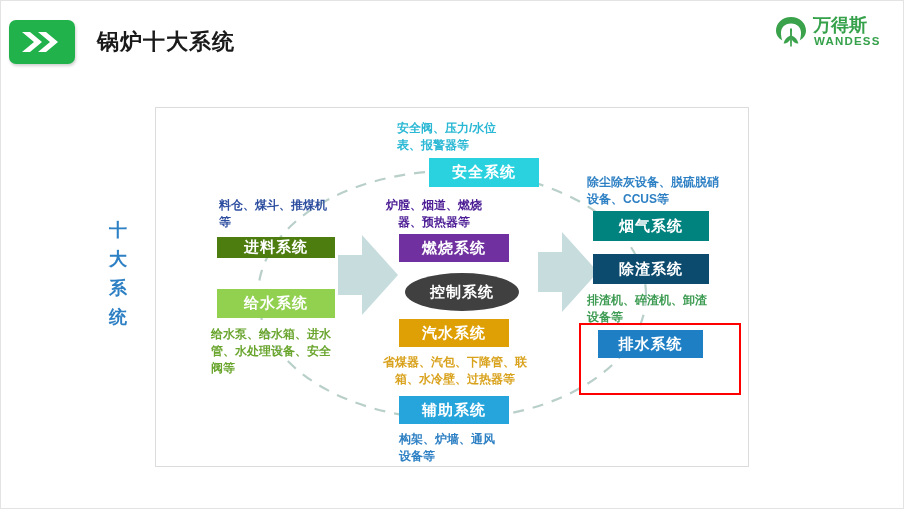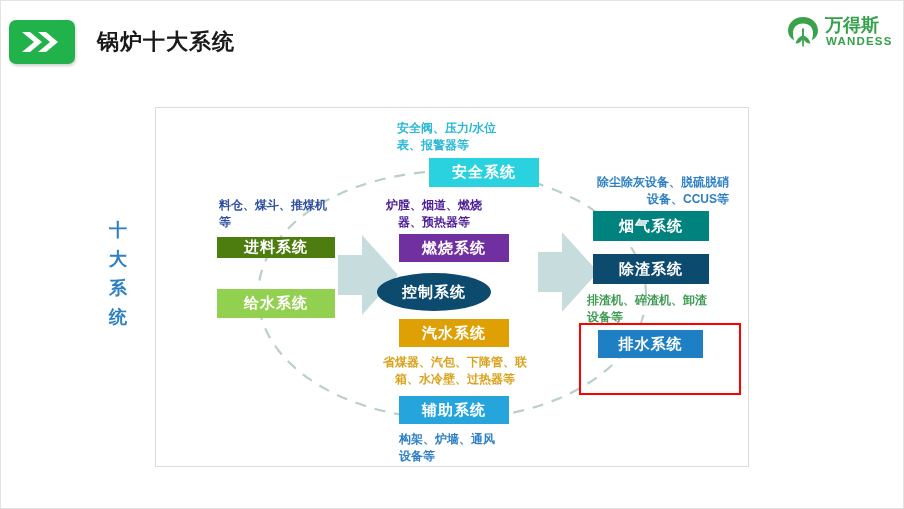--- a/index.html
+++ b/index.html
@@ -47,21 +47,21 @@
     left: 96px;
     top: 26px;
     font-size: 22px;
     font-weight: bold;
     color: #1a1a1a;
     letter-spacing: 1px;
     white-space: nowrap;
   }
   .logo {
     position: absolute;
-    right: 12px;
+    right: 24px;
     top: 10px;
     width: 108px;
     height: 46px;
   }
   .logo-mark { position: absolute; left: 0; top: 4px; }
   .logo-cn {
     position: absolute;
     left: 40px; top: 2px;
     font-size: 18px;
     font-weight: bold;
@@ -209,40 +209,41 @@
     <polygon points="183,148 207,148 207,128 243,168 207,208 207,188 183,188" fill="#c6dcdd"></polygon>
     <polygon points="383,145 407,145 407,125 443,165 407,205 407,185 383,185" fill="#c6dcdd"></polygon>
   </svg>
 
   <div class="caption" style="left:218px; top:196px; width:116px; color:#2e4fa0;">料仓、煤斗、推煤机等</div>
 
   <div class="box" style="left:216px; top:236px; width:118px; height:21px; background:#4d7c0f;">进料系统</div>
 
   <div class="box" style="left:216px; top:288px; width:118px; height:29px; background:#92D050;">给水系统</div>
 
+  <div class="caption" style="left:210px; top:325px; width:124px; color:#6aa52e;">给水泵、给水箱、进水管、水处理设备、安全阀等</div>
 
   <div class="caption" style="left:396px; top:119px; width:116px; color:#2ab8d4; text-align:left;">安全阀、压力/水位表、报警器等</div>
 
   <div class="box" style="left:398px; top:157px; width:110px; height:29px; background:#2AD2E0;margin-left:30px;">安全系统</div>
 
   <div class="caption" style="left:376px; top:196px; width:114px; color:#4c1d95; text-align:center;">炉膛、烟道、燃烧器、预热器等</div>
 
   <div class="box" style="left:398px; top:233px; width:110px; height:28px; background:#7030A0;">燃烧系统</div>
 
-  <div class="ellipse-box" style="left:376px; top:272px; width:114px; height:38px; background:#0c4a6e;">控制系统</div>
+  <div class="ellipse-box" style="left:404px; top:272px; width:114px; height:38px; background:#404040;">控制系统</div>
 
   <div class="box" style="left:398px; top:318px; width:110px; height:28px; background:#DFA006;">汽水系统</div>
 
   <div class="caption" style="left:378px; top:353px; width:152px; color:#d9a21c; text-align:center;">省煤器、汽包、下降管、联箱、水冷壁、过热器等</div>
 
   <div class="box" style="left:398px; top:395px; width:110px; height:28px; background:#26A5DC;">辅助系统</div>
 
   <div class="caption" style="left:398px; top:430px; width:106px; color:#2e80c4;">构架、炉墙、通风设备等</div>
 
-  <div class="caption" style="left:586px; top:173px; width:142px; color:#2e80c4;text-align:right;">除尘除灰设备、脱硫脱硝设备、CCUS等</div>
+  <div class="caption" style="left:586px; top:173px; width:142px; color:#2e80c4;">除尘除灰设备、脱硫脱硝设备、CCUS等</div>
 
   <div class="box" style="left:592px; top:210px; width:116px; height:30px; background:#00827F;">烟气系统</div>
 
   <div class="box" style="left:592px; top:253px; width:116px; height:30px; background:#0c4a6e;">除渣系统</div>
 
   <div class="caption" style="left:586px; top:291px; width:130px; color:#3f9c54;">排渣机、碎渣机、卸渣设备等</div>
 
   <div class="redbox"></div>
 
   <div class="box" style="left:597px; top:329px; width:105px; height:28px; background:#1F7FC4;">排水系统</div>

